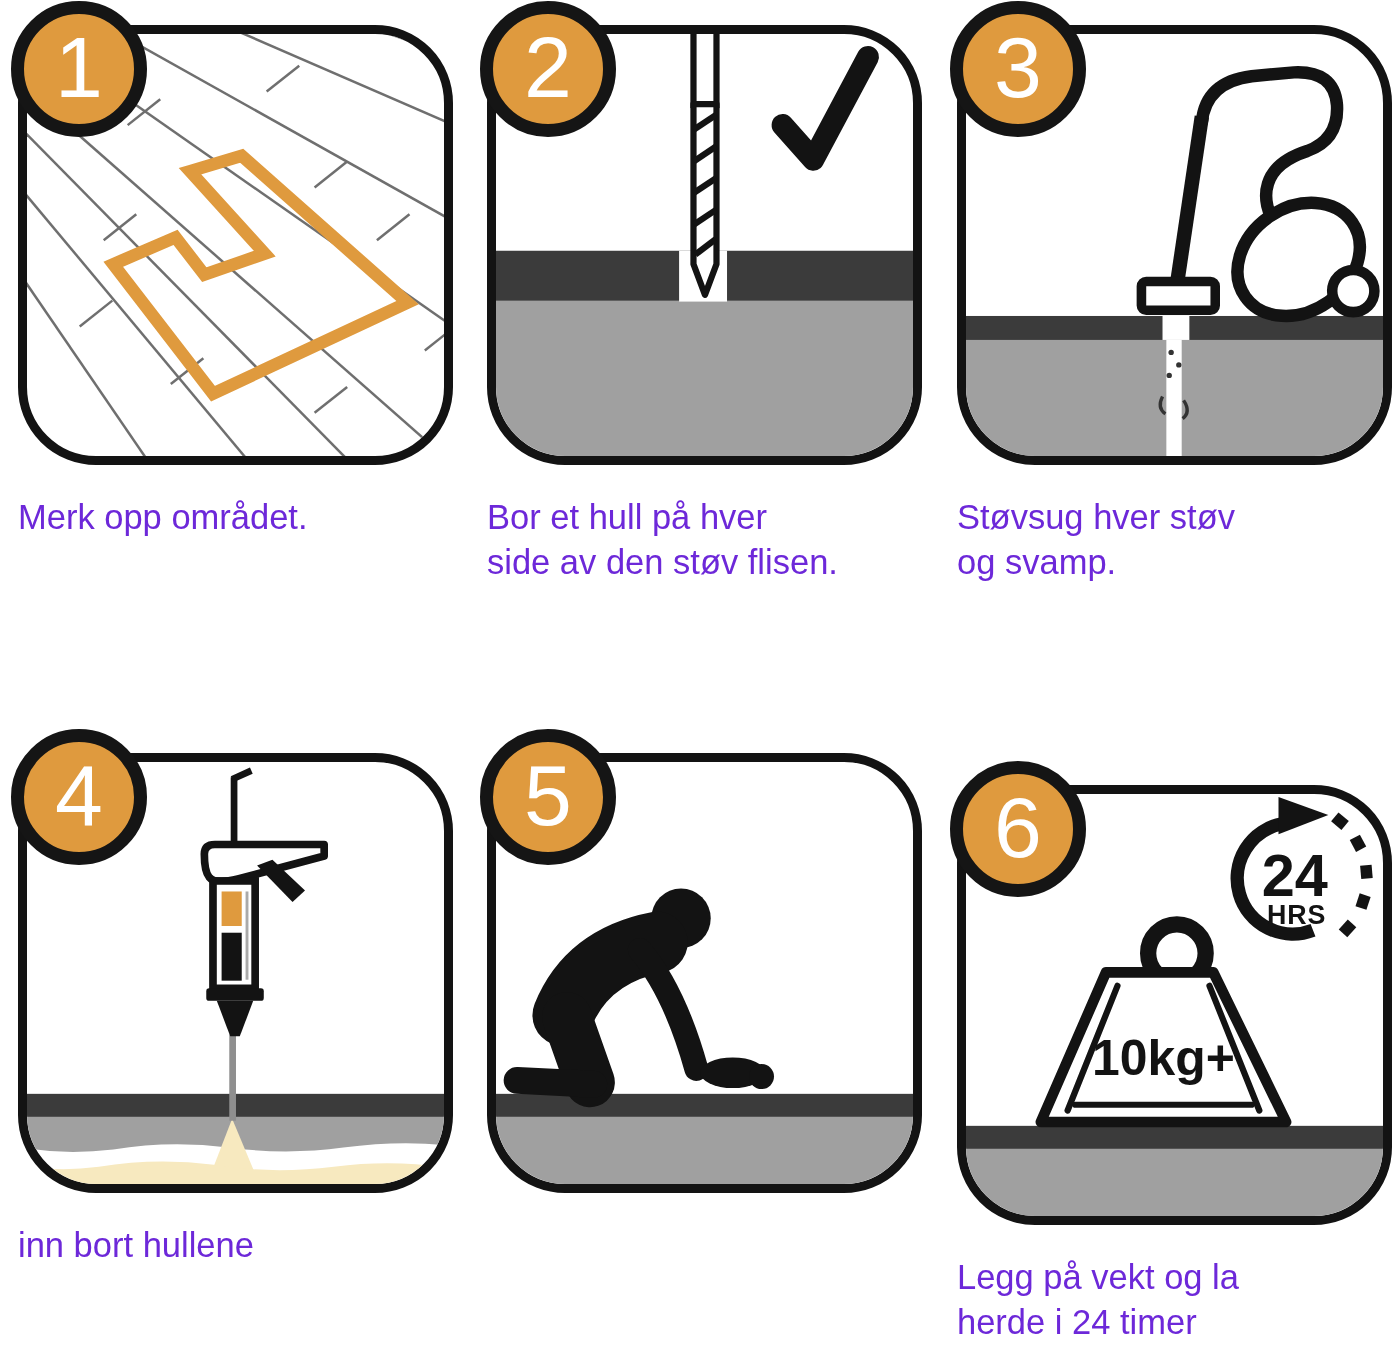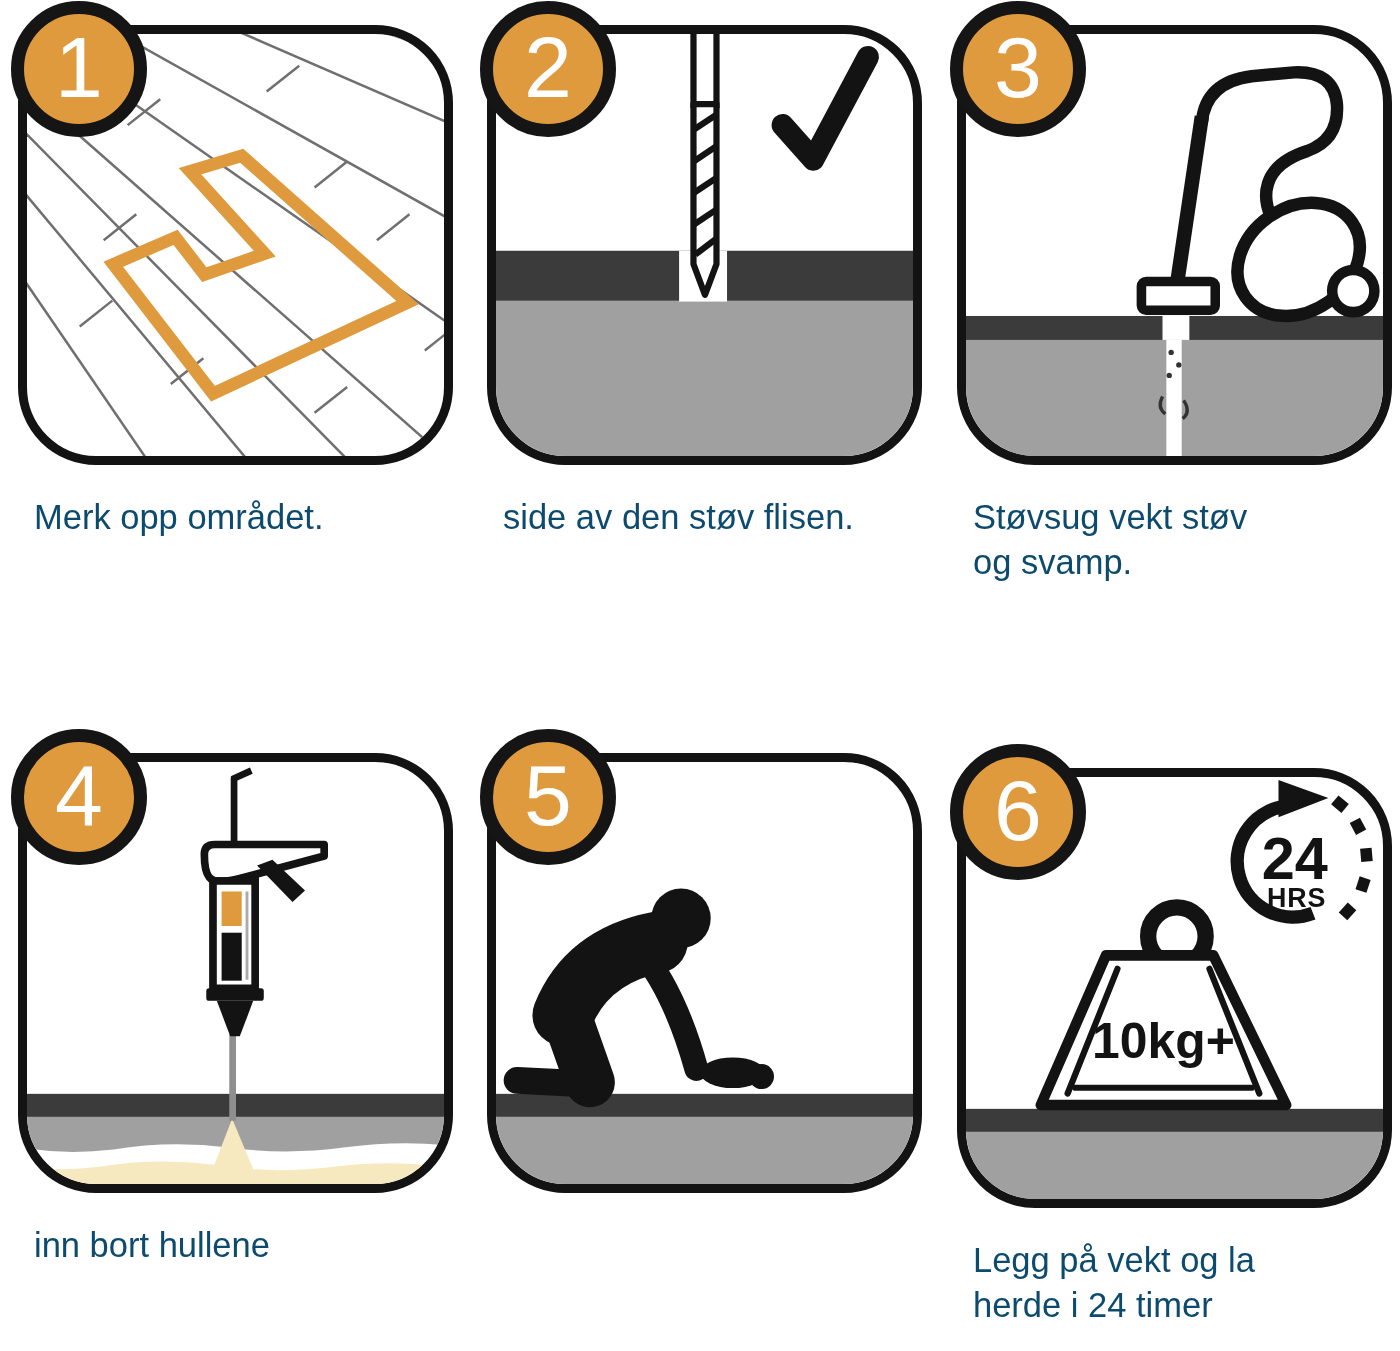--- a/index.html
+++ b/index.html
@@ -6,25 +6,25 @@
   .stage{position:relative;width:1400px;height:1351px;background:#ffffff;overflow:hidden;
          font-family:"Liberation Sans", sans-serif;}
   .cell{position:absolute;width:435px;}
   .art{position:relative;width:435px;height:440px;box-sizing:border-box;
        border:9px solid #131313;border-radius:78px;overflow:hidden;background:#fff;}
   .art svg{position:absolute;left:0;top:0;width:100%;height:100%;display:block;}
   .badge{position:absolute;left:-7px;top:-24px;width:136px;height:136px;box-sizing:border-box;
          border:13px solid #151515;border-radius:50%;background:#DF9A3E;
          display:flex;align-items:center;justify-content:center;z-index:5;}
   .badge span{color:#ffffff;font-size:86px;line-height:1;font-weight:400;transform:translateY(-2px);}
-  .caption{margin:30px 0 0 16px;font-size:34.5px;line-height:45px;color:#0c4a6e;width:418px;}
+  .caption{margin:30px 0 0 0;font-size:34.5px;line-height:45px;color:#6d28d9;width:418px;}
   .caption span{display:block;}
   
   .c1{left:18px;top:25px}  .c2{left:487px;top:25px}  .c3{left:957px;top:25px}
-  .c4{left:18px;top:753px} .c5{left:487px;top:753px} .c6{left:957px;top:768px}
+  .c4{left:18px;top:753px} .c5{left:487px;top:753px} .c6{left:957px;top:785px}
 </style>
 </head>
 <body>
 
 <div class="stage">
 
   <div class="cell c1">
     <div class="art">
       <svg viewBox="0 0 435 440" preserveAspectRatio="none">
         <g stroke="#6f6f6f" stroke-width="2.6">
@@ -76,20 +76,21 @@
             <line x1="208" y1="230" x2="229" y2="214"></line>
           </g>
         </g>
         <path d="M 299,95 L 331,131 L 388,24" fill="none" stroke="#131313" stroke-width="23" stroke-linecap="round" stroke-linejoin="round"></path>
       </svg>
     </div>
     <div class="badge">
       <span>2</span>
     </div>
     <div class="caption">
+      <span>Bor et hull på hver</span>
       <span>side av den støv flisen.</span>
     </div>
   </div>
 
   <div class="cell c3">
     <div class="art">
       <svg viewBox="0 0 435 440" preserveAspectRatio="none">
         <rect x="-5" y="319" width="445" height="126" fill="#A0A0A0"></rect>
         <rect x="-5" y="294" width="445" height="25" fill="#3B3B3B"></rect>
         <rect x="205" y="294" width="28" height="25" fill="#ffffff"></rect>
@@ -107,21 +108,21 @@
         <path d="M 246,92 Q 250,50 298,44 L 342,40 Q 384,38 387,74 Q 389,110 356,122 Q 322,133 315,156 Q 310,172 318,190" fill="none" stroke="#131313" stroke-width="13" stroke-linecap="round"></path>
         <ellipse cx="347" cy="235" rx="68" ry="54" transform="rotate(-35 347 235)" fill="#ffffff" stroke="#131313" stroke-width="13"></ellipse>
         <circle cx="404" cy="268" r="22" fill="#ffffff" stroke="#131313" stroke-width="11"></circle>
         <rect x="183" y="258" width="77" height="30" rx="5" fill="#ffffff" stroke="#131313" stroke-width="10"></rect>
       </svg>
     </div>
     <div class="badge">
       <span>3</span>
     </div>
     <div class="caption">
-      <span>Støvsug vekt støv</span>
+      <span>Støvsug hver støv</span>
       <span>og svamp.</span>
     </div>
   </div>
 
   <div class="cell c4">
     <div class="art">
       <svg viewBox="0 0 435 440" preserveAspectRatio="none">
         <path d="M -5,370 L 440,370 L 440,400 Q 390,394 330,402 Q 270,410 210,402 Q 150,394 90,404 Q 40,410 -5,402 Z" fill="#A0A0A0"></path>
         <path d="M 214,372 L 190,434 L 240,434 Z" fill="#F7E9BF"></path>
         <path d="M -5,440 L 440,440 L 440,424 Q 385,414 320,422 Q 255,430 195,420 Q 135,412 75,422 Q 30,428 -5,420 Z" fill="#F7E9BF"></path>

